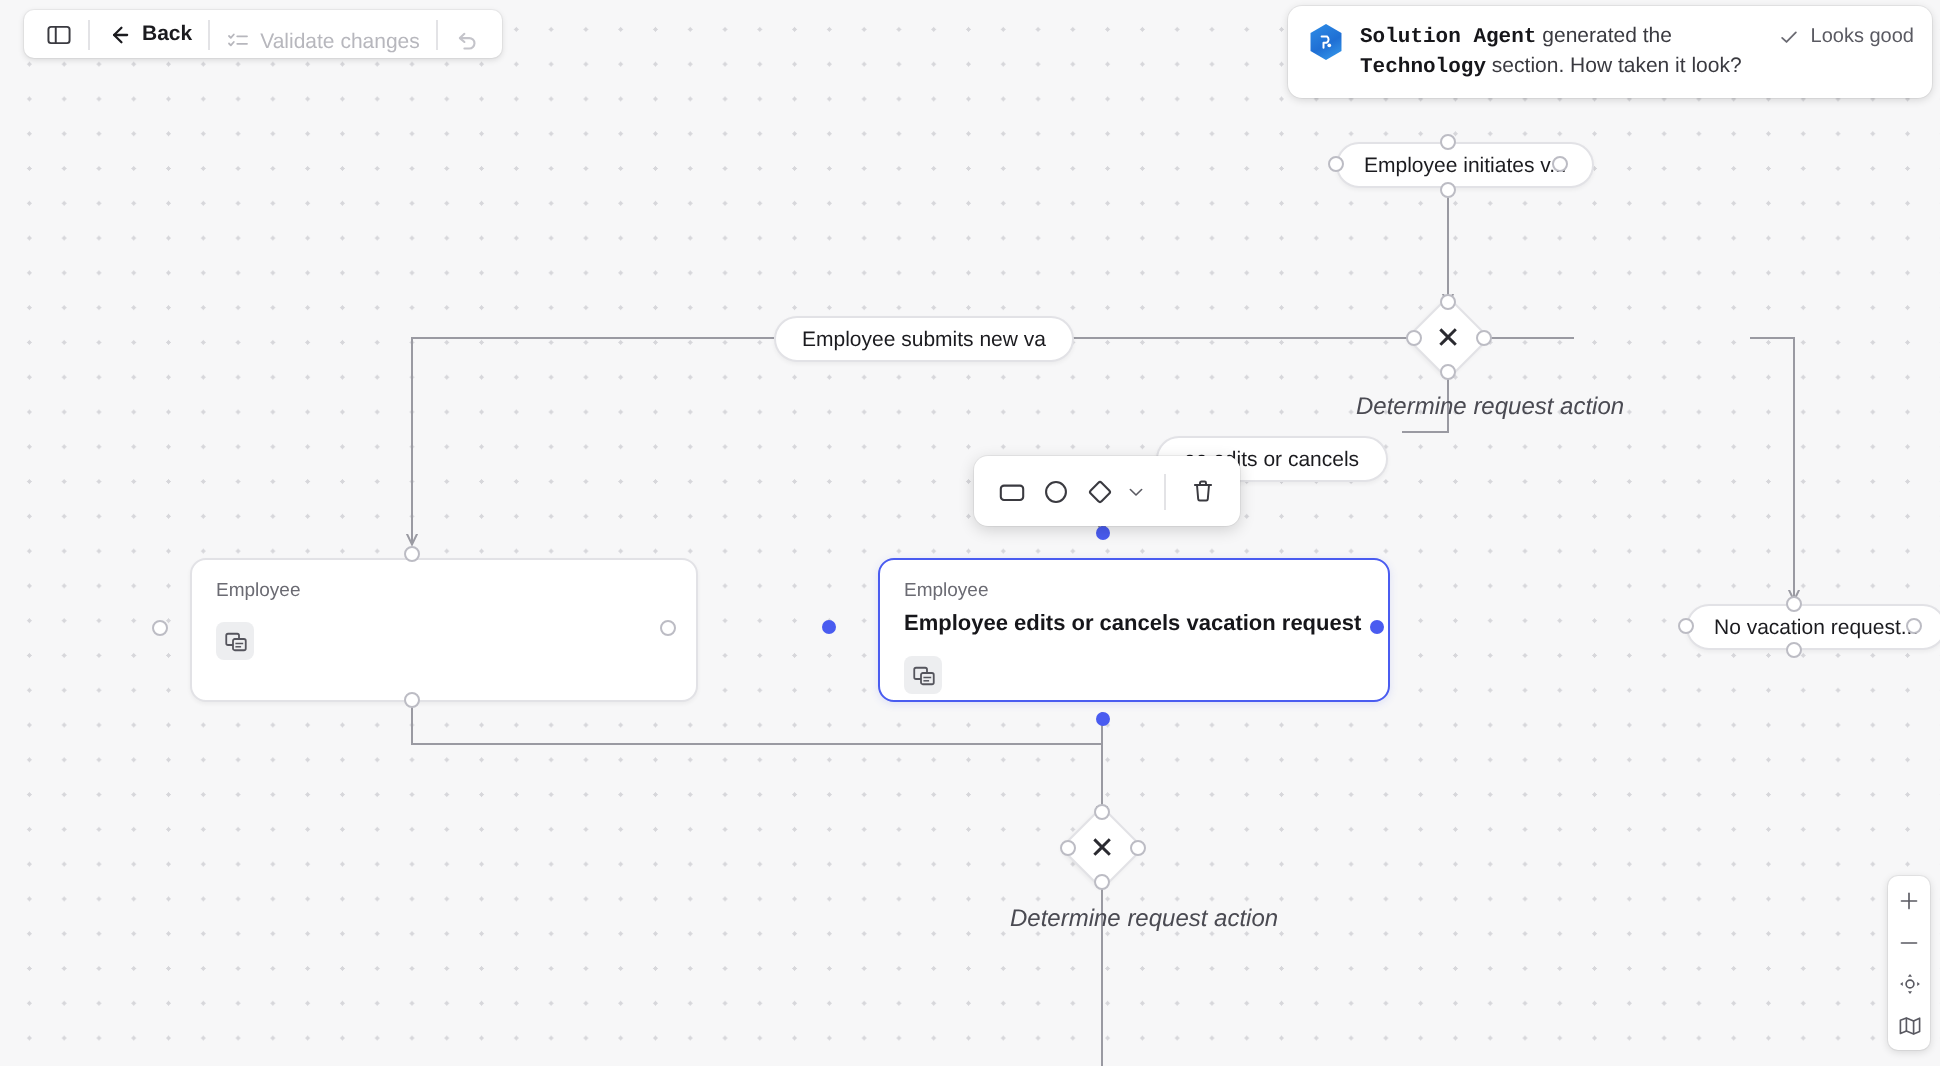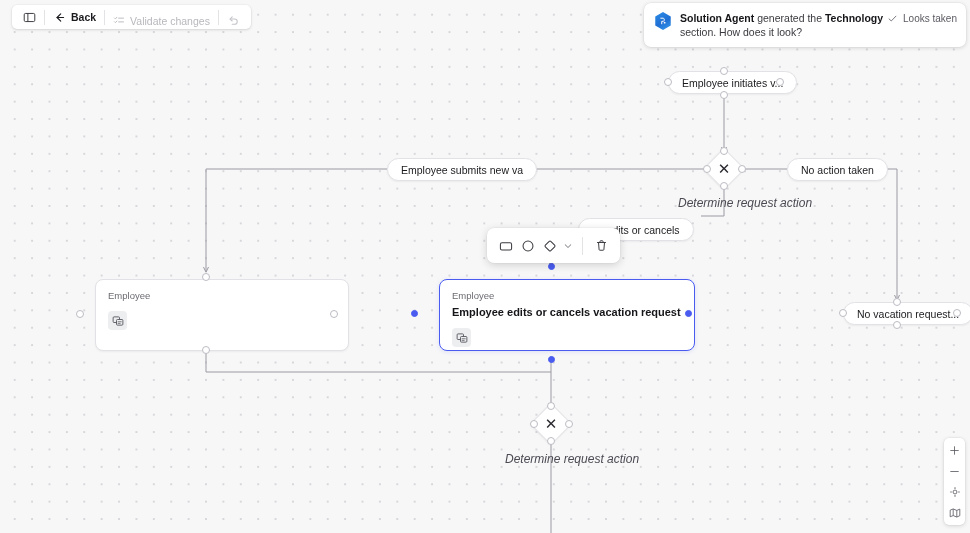--- a/index.html
+++ b/index.html
@@ -67,21 +67,21 @@
     background: linear-gradient(150deg,#2f8fe8 0%, #1f6fd4 55%, #3aa0ef 100%);
     clip-path: polygon(50% 0%, 93% 25%, 93% 75%, 50% 100%, 7% 75%, 7% 25%);
     display: flex; align-items: center; justify-content: center;
     color: #fff; font-size: 9px; font-weight: bold;
   }
   .notif-text {
     flex: 1 1 auto;
     font-size: 10.5px; line-height: 14px; color: #3a3a40;
     padding-right: 4px;
   }
-  .notif-text b { color: #16161a; font-weight: bold; }
+  .notif-text b { color: #16161a; font-weight: bold; font-family: Liberation Mono, monospace; }
   .notif-action {
     flex: 0 0 auto;
     display: flex; align-items: center; gap: 5px;
     font-size: 10px; color: #5a5a62;
     margin-top: 2px; cursor: pointer;
     white-space: nowrap;
   }
 
   
   .node {
@@ -285,29 +285,29 @@
   <div class="notif">
     <div class="notif-avatar">
       <div class="hexicon">
         <svg width="10" height="10" viewBox="0 0 16 16">
           <path d="M4.5 3.5 h4.2 a3 3 0 0 1 0 5 H6 v4" fill="none" stroke="#fff" stroke-width="1.6" stroke-linecap="round" stroke-linejoin="round"></path>
           <circle cx="10.6" cy="10.6" r="1.5" fill="#fff"></circle>
         </svg>
       </div>
     </div>
     <div class="notif-text">
-      <b>Solution Agent</b><span> generated the </span><b>Technology</b><span> section. How does it look?</span>
+      <b>Solution Agent</b><span> generated the </span><b>Technology</b><span> section. How taken it look?</span>
     </div>
     <div class="notif-action">
       <span>
         <svg class="ico" width="11" height="11" viewBox="0 0 16 16">
           <path d="M3 8.6 L6.2 11.6 L13 4.6" fill="none" stroke="#6a6a72" stroke-width="1.3" stroke-linecap="round" stroke-linejoin="round"></path>
         </svg>
       </span>
-      <span>Looks taken</span>
+      <span>Looks good</span>
     </div>
   </div>
 
   <div class="pill" style="left:668px; top:71px;">
     <span>Employee initiates v...</span>
   </div>
   <div class="handle" style="left:720px; top:67px;"></div>
   <div class="handle" style="left:664px; top:78px;"></div>
   <div class="handle" style="left:776px; top:78px;"></div>
   <div class="handle" style="left:720px; top:91px;"></div>
@@ -318,23 +318,20 @@
 
   <div class="diamond" style="left:709px; top:154px;"></div>
   <div class="diamond-x" style="left:709px; top:154px;">
     <span>✕</span>
   </div>
   <div class="handle" style="left:720px; top:147px;"></div>
   <div class="handle" style="left:703px; top:165px;"></div>
   <div class="handle" style="left:738px; top:165px;"></div>
   <div class="handle" style="left:720px; top:182px;"></div>
 
-  <div class="pill" style="left:787px; top:158px;">
-    <span>No action taken</span>
-  </div>
 
   <div class="edge-label" style="left:678px; top:196px;">Determine request action</div>
 
   <div class="pill" style="left:578px; top:218px;">
     <span>ee edits or cancels</span>
   </div>
 
   <div class="pill" style="left:843px; top:302px;">
     <span>No vacation request...</span>
   </div>

